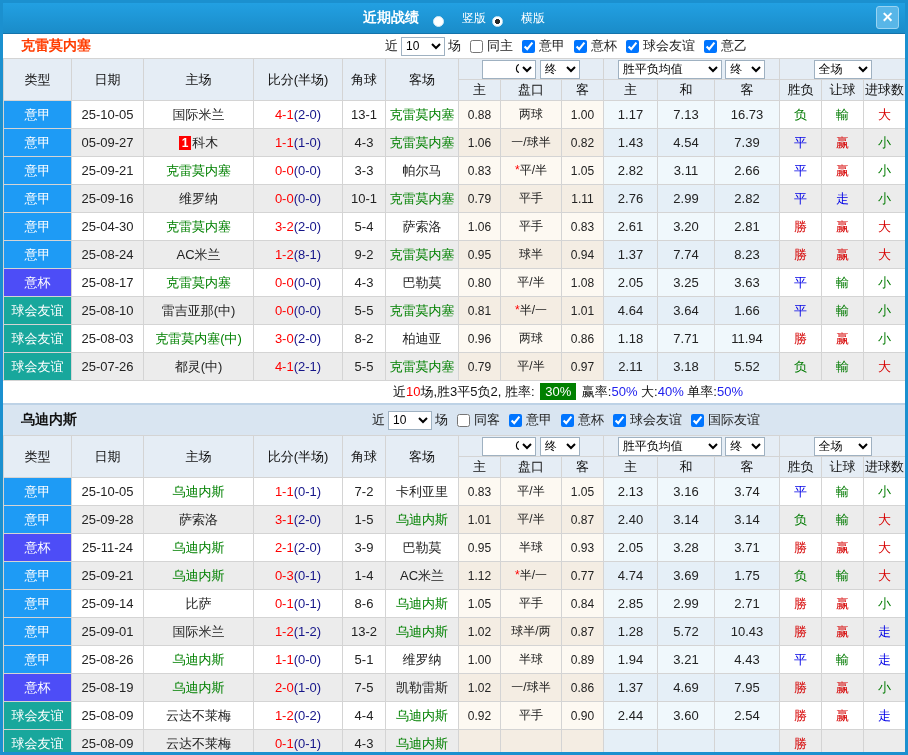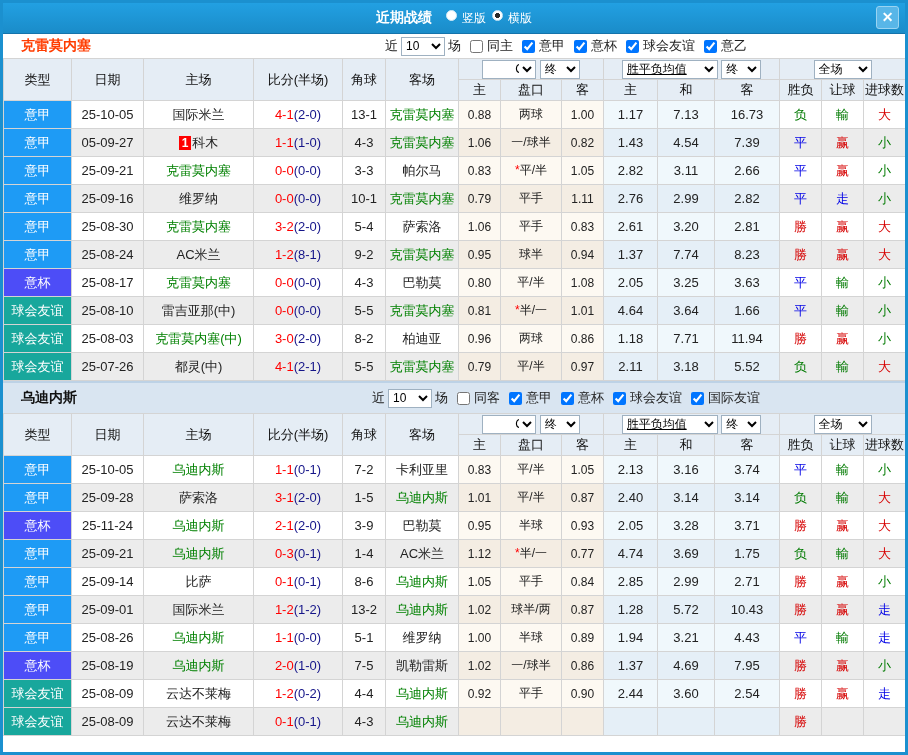--- a/index.html
+++ b/index.html
@@ -1,39 +1,39 @@
 <!DOCTYPE html>
 <html><head>
 <meta charset="utf-8">
 <style>
   html,body{margin:0;padding:0;background:#fff;font-family:"Liberation Sans","DejaVu Sans",sans-serif;}
   .window{width:908px;height:755px;box-sizing:border-box;border:3px solid #1b90cf;background:#fff;overflow:hidden;position:relative;}
   
   .titlebar{height:30px;background:linear-gradient(#22a0e2,#1a8cc9);border-bottom:1px solid #1473ab;display:flex;align-items:center;justify-content:center;color:#fff;position:relative;}
   .titlebar .title{font-weight:bold;font-size:14px;margin-right:8px;}
-  .radio-label{display:inline-flex;align-items:flex-start;gap:5px;font-size:12px;color:#fff;margin-left:6px;cursor:pointer;}
+  .radio-label{display:inline-flex;align-items:flex-end;gap:18px;font-size:12px;color:#fff;margin-left:6px;cursor:pointer;}
   .vradio{appearance:none;-webkit-appearance:none;width:11px;height:11px;border-radius:50%;background:#fff;border:1px solid #cfe9f7;margin:0;}
   .vradio:checked{background:radial-gradient(circle,#2a2a2a 0 2.5px,#fff 2.7px);}
   .close-btn{position:absolute;right:6px;top:3px;width:23px;height:23px;background:#58b6e8;border:1px solid #9ad4f2;border-radius:3px;color:#fff;font-weight:bold;font-size:14px;line-height:21px;text-align:center;cursor:pointer;padding:0;}
   
   .filter-row{height:24px;display:flex;align-items:center;position:relative;font-size:13px;color:#222;}
   .filter-row.sec2{height:30px;background:#d9e5f1;border-top:2px solid #bdd2e6;}
   .team-name{position:absolute;left:18px;font-weight:bold;font-size:14px;}
   .team-red{color:#ff3c00;}
   .team-dark{color:#111;}
   .filter-controls{margin:0 auto;display:flex;align-items:center;gap:3px;transform:translateX(112px);white-space:nowrap;}
   .filter-controls select{font-size:12px;height:19px;border:1px solid #9fb1c1;background:#fff;}
   .filter-controls input[type=checkbox]{width:13px;height:13px;margin:0 1px 0 6px;vertical-align:middle;}
   .num-select{width:44px;}
   
   table{width:100%;border-collapse:collapse;table-layout:fixed;font-size:13px;color:#222;}
   th,td{border:1px solid #d4d4d4;text-align:center;padding:0;height:27px;overflow:hidden;white-space:nowrap;}
   thead th{background:#e5edf5;font-weight:normal;height:20px;font-size:13px;color:#111;}
   thead select{font-size:12px;height:19px;border:1px solid #9fb1c1;background:#fff;vertical-align:middle;}
-  .sel-crow{width:54px;padding-left:28px;}.sel-final{width:40px;}.sel-avg{width:96px;text-decoration:underline;}.sel-scope{width:58px;}
+  .sel-crow{width:54px;padding-left:28px;}.sel-final{width:40px;}.sel-avg{width:104px;}.sel-scope{width:58px;}
   tbody tr:nth-child(odd) td{background:#fff;}
   tbody tr:nth-child(even) td{background:#ececec;}
   tbody tr:nth-child(odd) td.col-odds{background:#fdf9f2;}
   tbody tr:nth-child(even) td.col-odds{background:#f4ede3;}
   tbody tr:nth-child(odd) td.col-avg{background:#f0f8fc;}
   tbody tr:nth-child(even) td.col-avg{background:#e5eff7;}
   td.league{color:#fff;font-size:13px;}
   td.col-odds{font-size:12px;}
   .ft{color:#ff0000;}
   .ht{color:#151589;}
@@ -200,21 +200,21 @@
           <td class="col-odds">1.11</td>
           <td class="col-avg">2.76</td>
           <td class="col-avg">2.99</td>
           <td class="col-avg">2.82</td>
           <td class="col-res r-blue">平</td>
           <td class="col-res r-blue">走</td>
           <td class="col-res r-green">小</td>
         </tr>
         <tr>
           <td class="league" style="background: rgb(30, 155, 245);">意甲</td>
-          <td>25-08-30</td>
+          <td>25-04-30</td>
           <td><span class="tg">克雷莫内塞</span></td>
           <td><span class="ft">3-2</span><span class="ht">(2-0)</span></td>
           <td>5-4</td>
           <td><span>萨索洛</span></td>
           <td class="col-odds">1.06</td>
           <td class="col-odds">平手</td>
           <td class="col-odds">0.83</td>
           <td class="col-avg">2.61</td>
           <td class="col-avg">3.20</td>
           <td class="col-avg">2.81</td>
@@ -303,20 +303,21 @@
           <td class="col-avg">2.11</td>
           <td class="col-avg">3.18</td>
           <td class="col-avg">5.52</td>
           <td class="col-res r-green">负</td>
           <td class="col-res r-green">輸</td>
           <td class="col-res r-red">大</td>
         </tr>
       </tbody>
   </table>
 
+  <div class="summary-row"><span>近</span><span class="sum-red">10</span><span>场,胜3平5负2, 胜率: </span><span class="sum-badge">30%</span><span> 赢率:</span><span class="sum-blue">50%</span><span> 大:</span><span class="sum-blue">40%</span><span> 单率:</span><span class="sum-blue">50%</span></div>
 
   <div class="filter-row sec2">
     <span class="team-name team-dark">乌迪内斯</span>
     <span class="filter-controls">
       <span>近</span>
       <select class="num-select"><option>10</option></select>
       <span>场</span>
       <input type="checkbox" style="">
       <span>同客</span>
       <input type="checkbox" checked="" style="">

